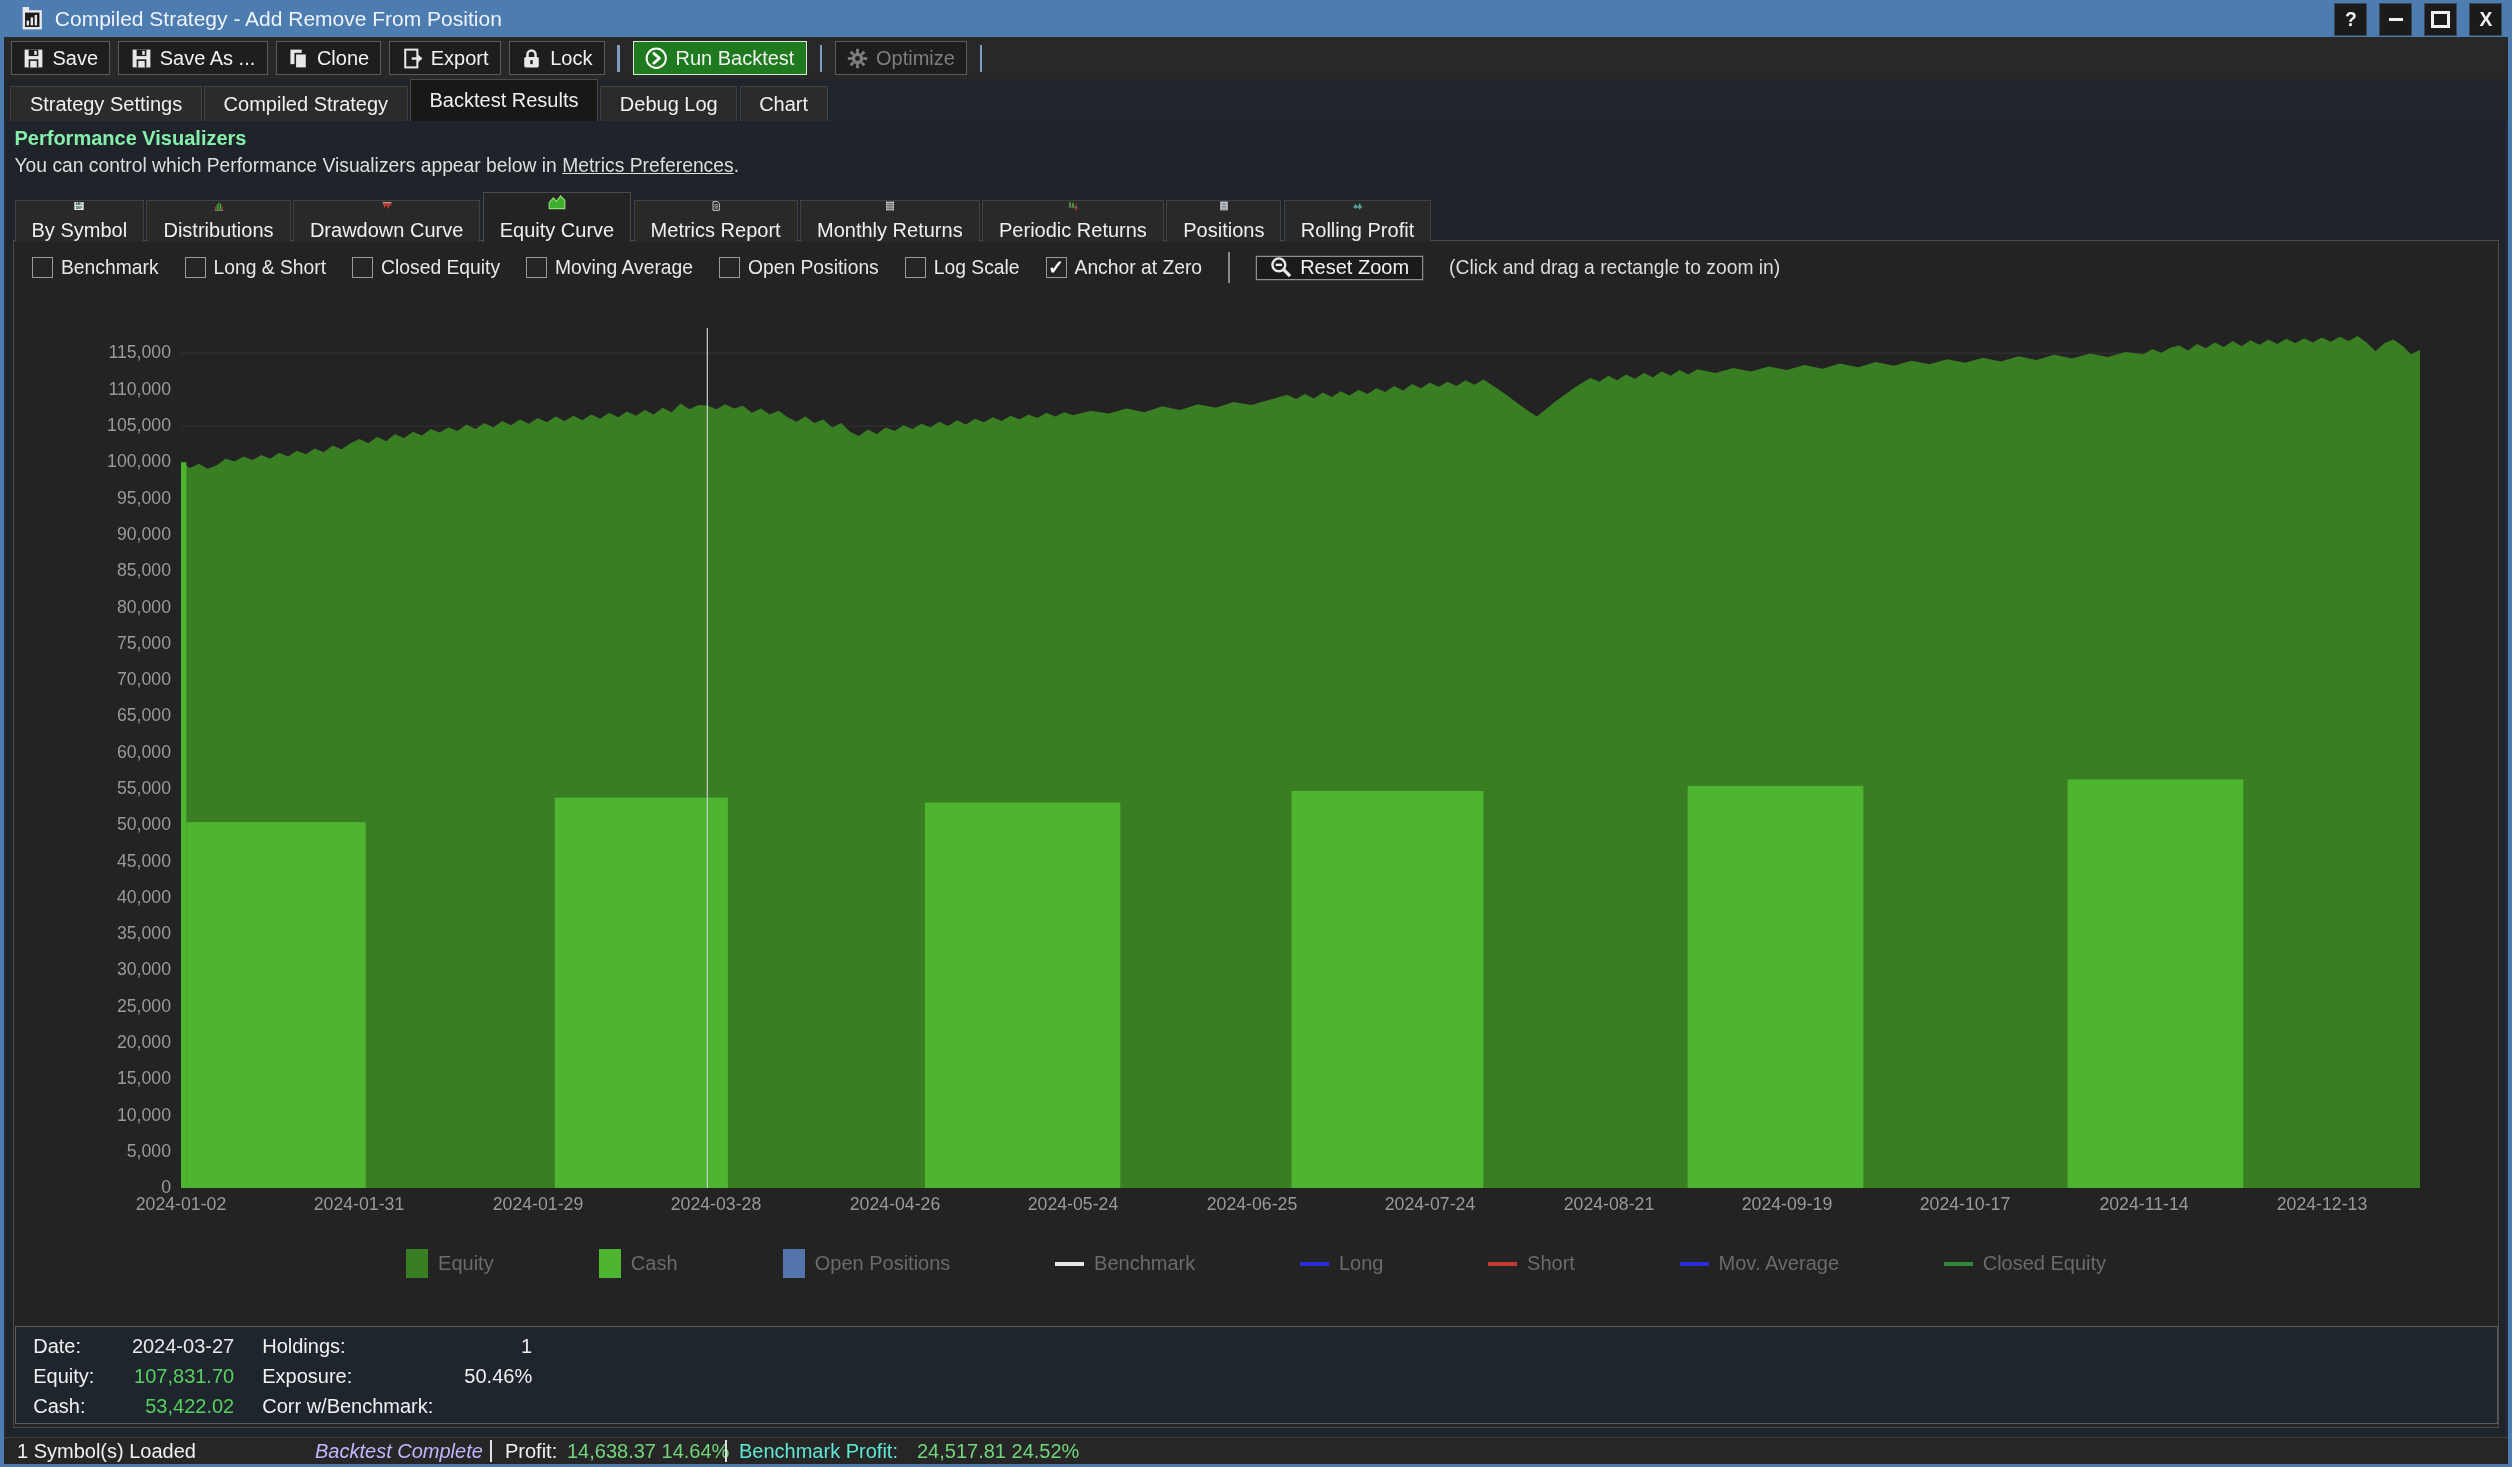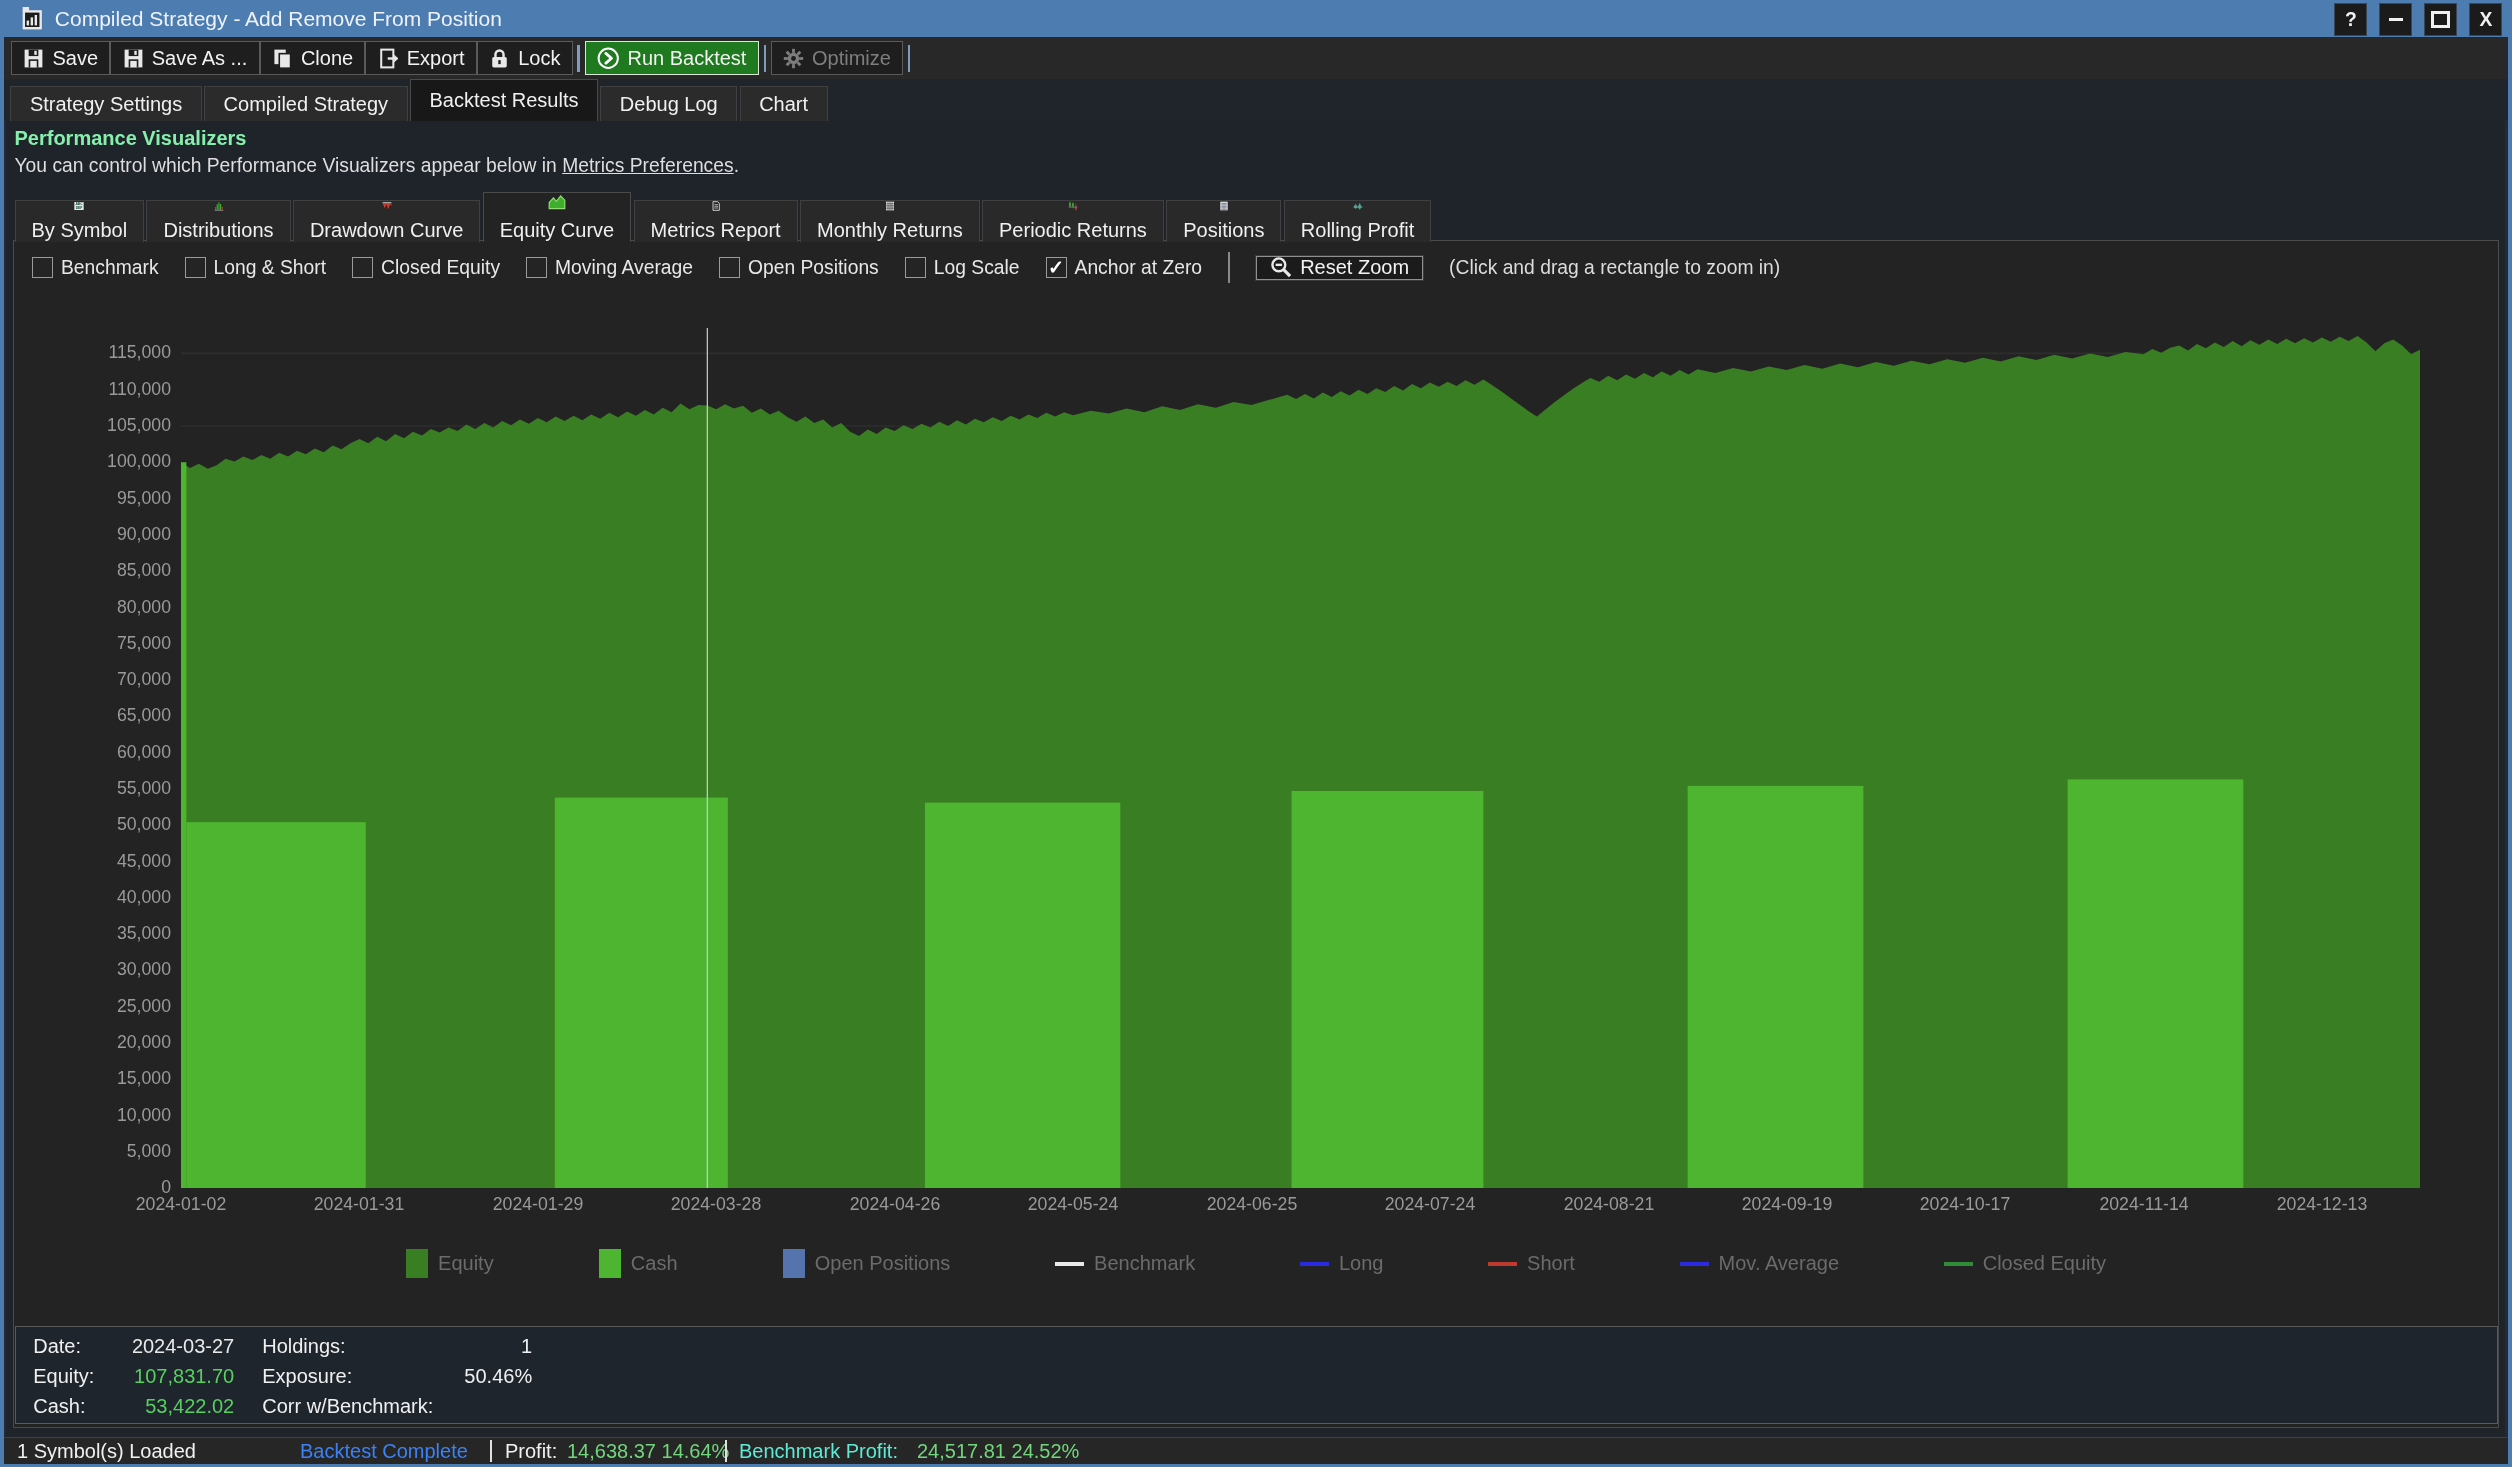--- a/index.html
+++ b/index.html
@@ -12,21 +12,21 @@
             display:flex;align-items:center;}
   #titlebar .app-icon{margin-left:21px;width:22.5px;height:24px;}
   #titlebar .title{margin-left:11.3px;font-size:21px;color:#eef3fa;}
   .winbtns{position:absolute;right:9.7px;top:3.2px;display:flex;gap:12px;}
   .winbtn{width:31px;height:31px;background:#1b1b1b;border:0.8px solid #3a4654;color:#f0f0f0;
           font-size:19.3px;font-weight:bold;display:flex;align-items:center;justify-content:center;}
   .winbtn .bar{width:14.5px;height:3.2px;background:#f0f0f0;}
   .winbtn .sq{width:13px;height:11.3px;border:3.2px solid #f0f0f0;}
   
   #toolbar{position:absolute;left:4px;top:37px;width:2504px;height:42px;background:#282828;
-           display:flex;align-items:center;gap:0;padding-left:7.2px;box-sizing:border-box;}
+           display:flex;align-items:center;gap:8px;padding-left:7.2px;box-sizing:border-box;}
   .tbtn{height:34px;display:flex;align-items:center;gap:8px;padding:0 11.3px;background:#1e1e1e;
         border:0.8px solid #5a5a5a;font-size:20px;color:#f2f2f2;box-sizing:border-box;}
   .tbtn.run{background:#1f7a1f;border:1.6px solid #d9e8d9;}
   .tbtn.disabled{color:#7e7e7e;}
   .tsep{width:2.4px;height:27px;background:#7d9cc0;margin:0 4.8px;}
   
   #maintabs{position:absolute;left:4px;top:79px;width:2504px;height:42px;background:#20252b;
             display:flex;align-items:flex-end;padding-left:6.4px;}
   .mtab{height:35px;display:flex;align-items:center;padding:0 18.5px;font-size:20px;color:#f0f0f0;
         background:#2b2b2b;border:0.8px solid #404040;border-bottom:none;margin-right:2.4px;box-sizing:border-box;}
@@ -457,21 +457,21 @@
     <div class="inforow" style="left:17.7px;top:68px;width:483px;">
       <span class="ilabel">Cash:</span>
       <span class="ivalue" style="left:72px;width:129px;color:#56d05e;">53,422.02</span>
       <span class="ilabel" style="left:229px;">Corr w/Benchmark:</span>
       <span class="ivalue" style="left:338px;width:161px;color:#f0f0f0;"></span>
     </div>
   </div>
 
   <div id="statusbar">
     <span style="left:13px;color:#f0f0f0;">1 Symbol(s) Loaded</span>
-    <span style="left:296px;color:#3b82f6;">Backtest Complete</span>
+    <span style="left:311px;color:#c4b5fd;font-style:italic;">Backtest Complete</span>
     <div class="ssep" style="left:486px;"></div>
     <span style="left:501px;color:#f0f0f0;">Profit:</span>
     <span style="left:563px;color:#72d67c;">14,638.37 14.64%</span>
     <div class="ssep" style="left:721px;"></div>
     <span style="left:735px;color:#5eead4;">Benchmark Profit:</span>
     <span style="left:913px;color:#72d67c;">24,517.81 24.52%</span>
   </div>
 
   <div class="frame"></div>
 </div>

